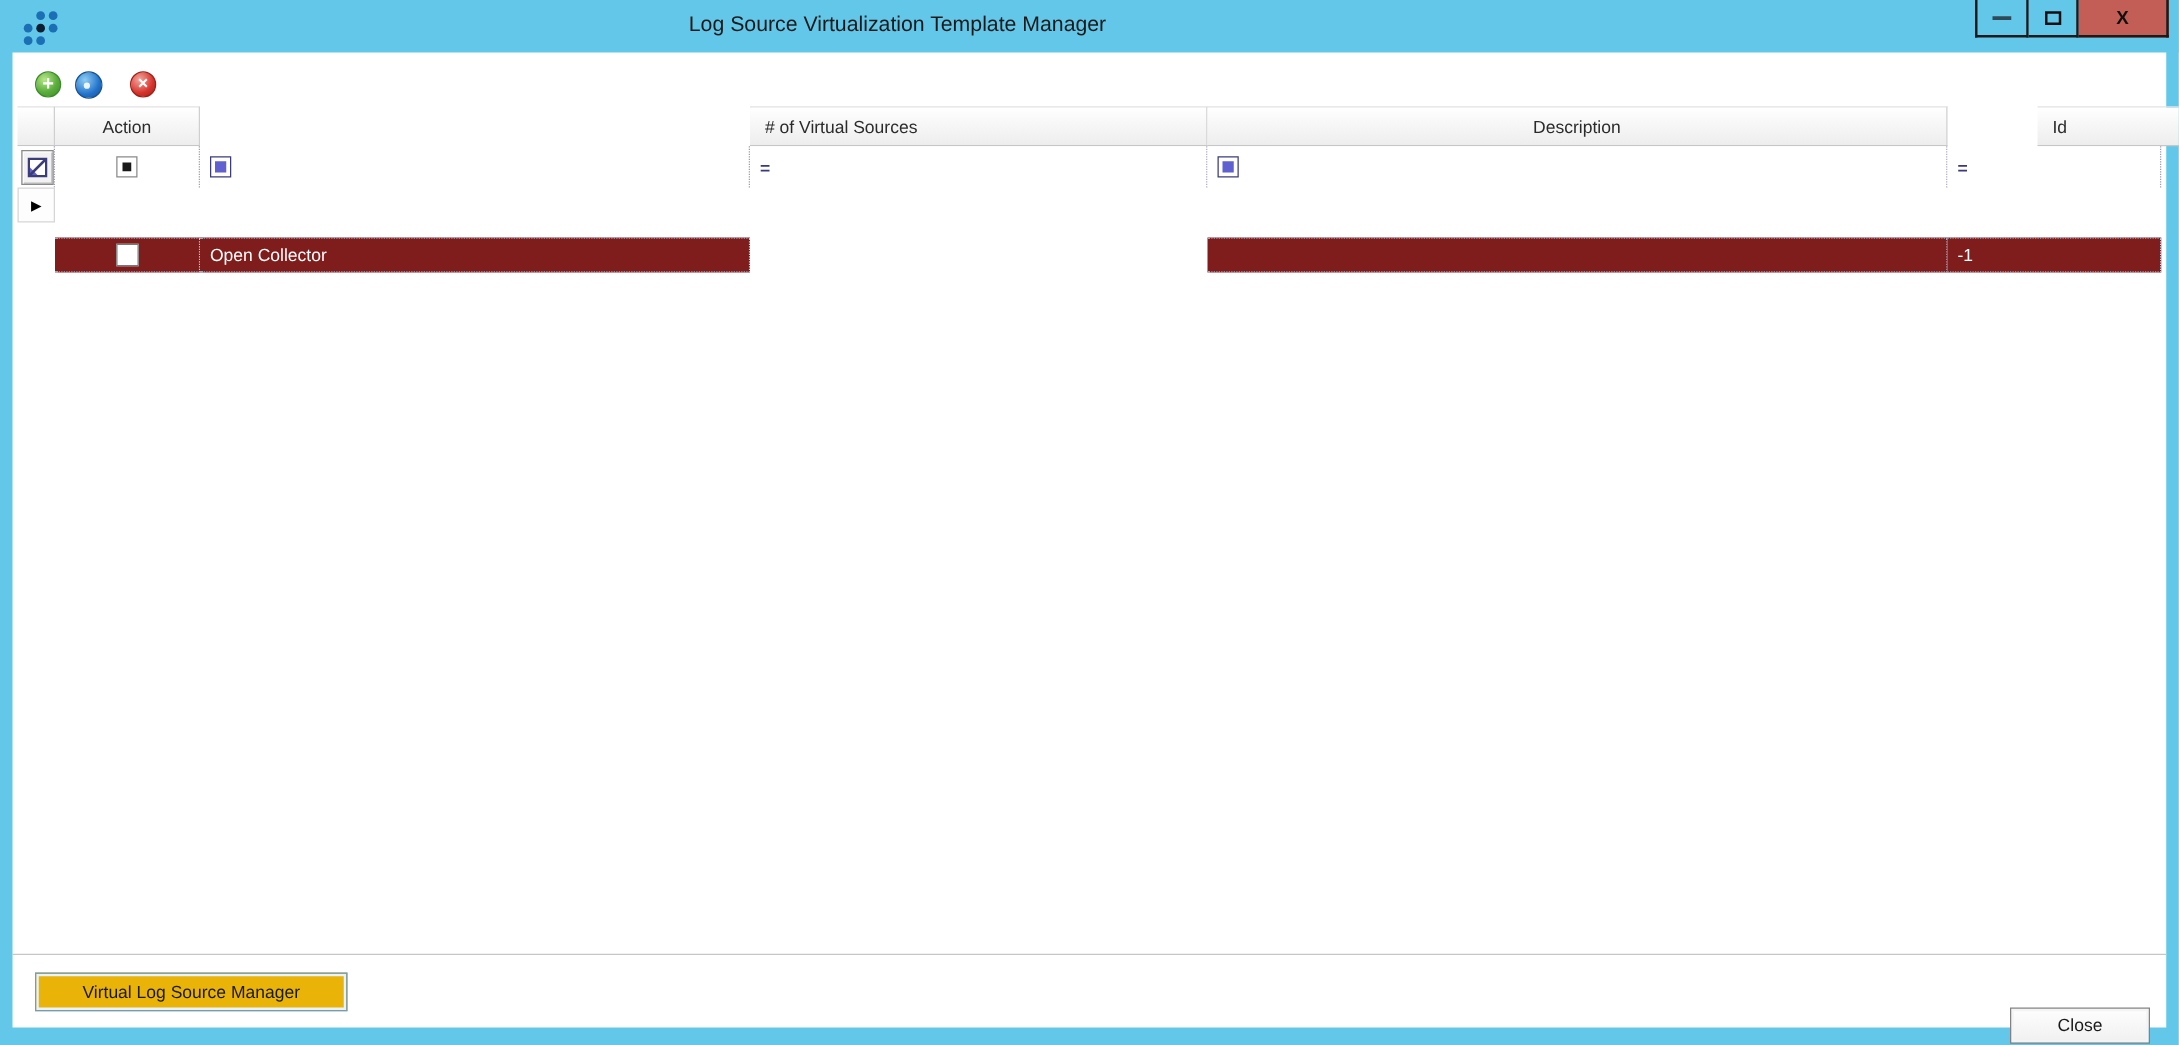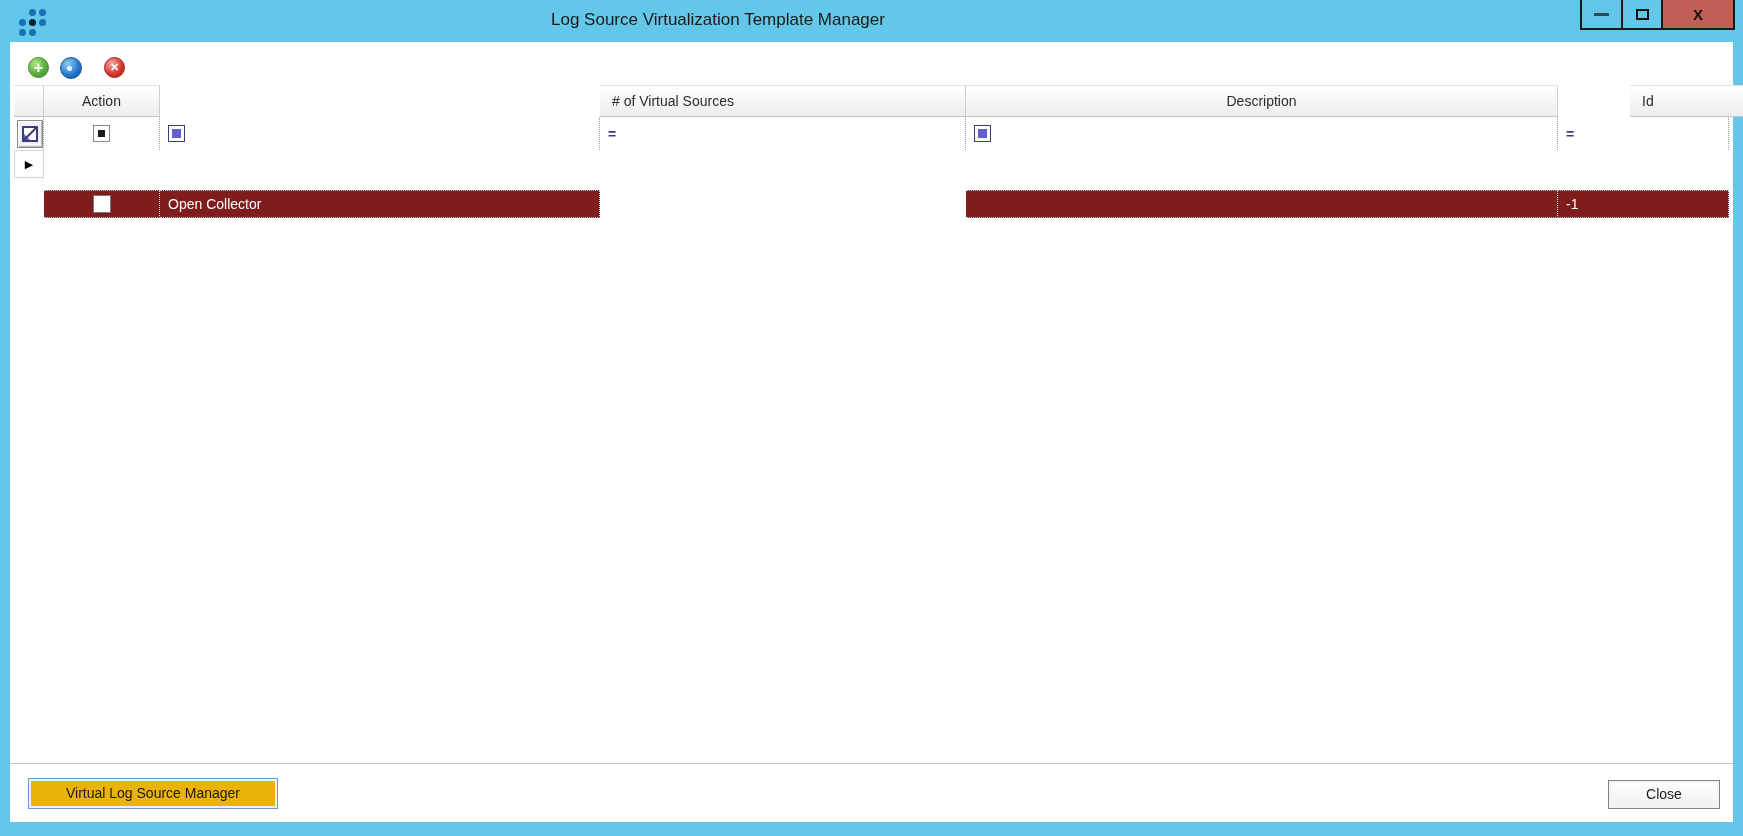--- a/index.html
+++ b/index.html
@@ -116,21 +116,21 @@
 
   
   .footer-sep { position:absolute; left:0; top:721px; width:1723px; height:1px; background:#c6c6c6; }
   .btn-vlsm {
     position:absolute; left:18px; top:736px; width:250px; height:31px;
     background:#eab308; border:1px solid #6D9CC8;
     box-shadow:inset 0 0 0 2px #e9f3fb;
     font-size:14px; color:#1a1a1a; text-align:center; line-height:29px; cursor:pointer;
   }
   .btn-close-dlg {
-    position:absolute; left:1598px; top:738px; width:112px; height:29px;
+    position:absolute; left:1598px; top:764px; width:112px; height:29px;
     background:linear-gradient(#fefefe, #f0f0f0);
     border:1px solid #828282; box-shadow:inset 0 0 0 2px #f4f4f4;
     font-size:14px; color:#1a1a1a; text-align:center; line-height:27px; cursor:pointer;
   }
 </style>
 </head>
 <body>
 
 <div class="titlebar">
   <div class="logo">

